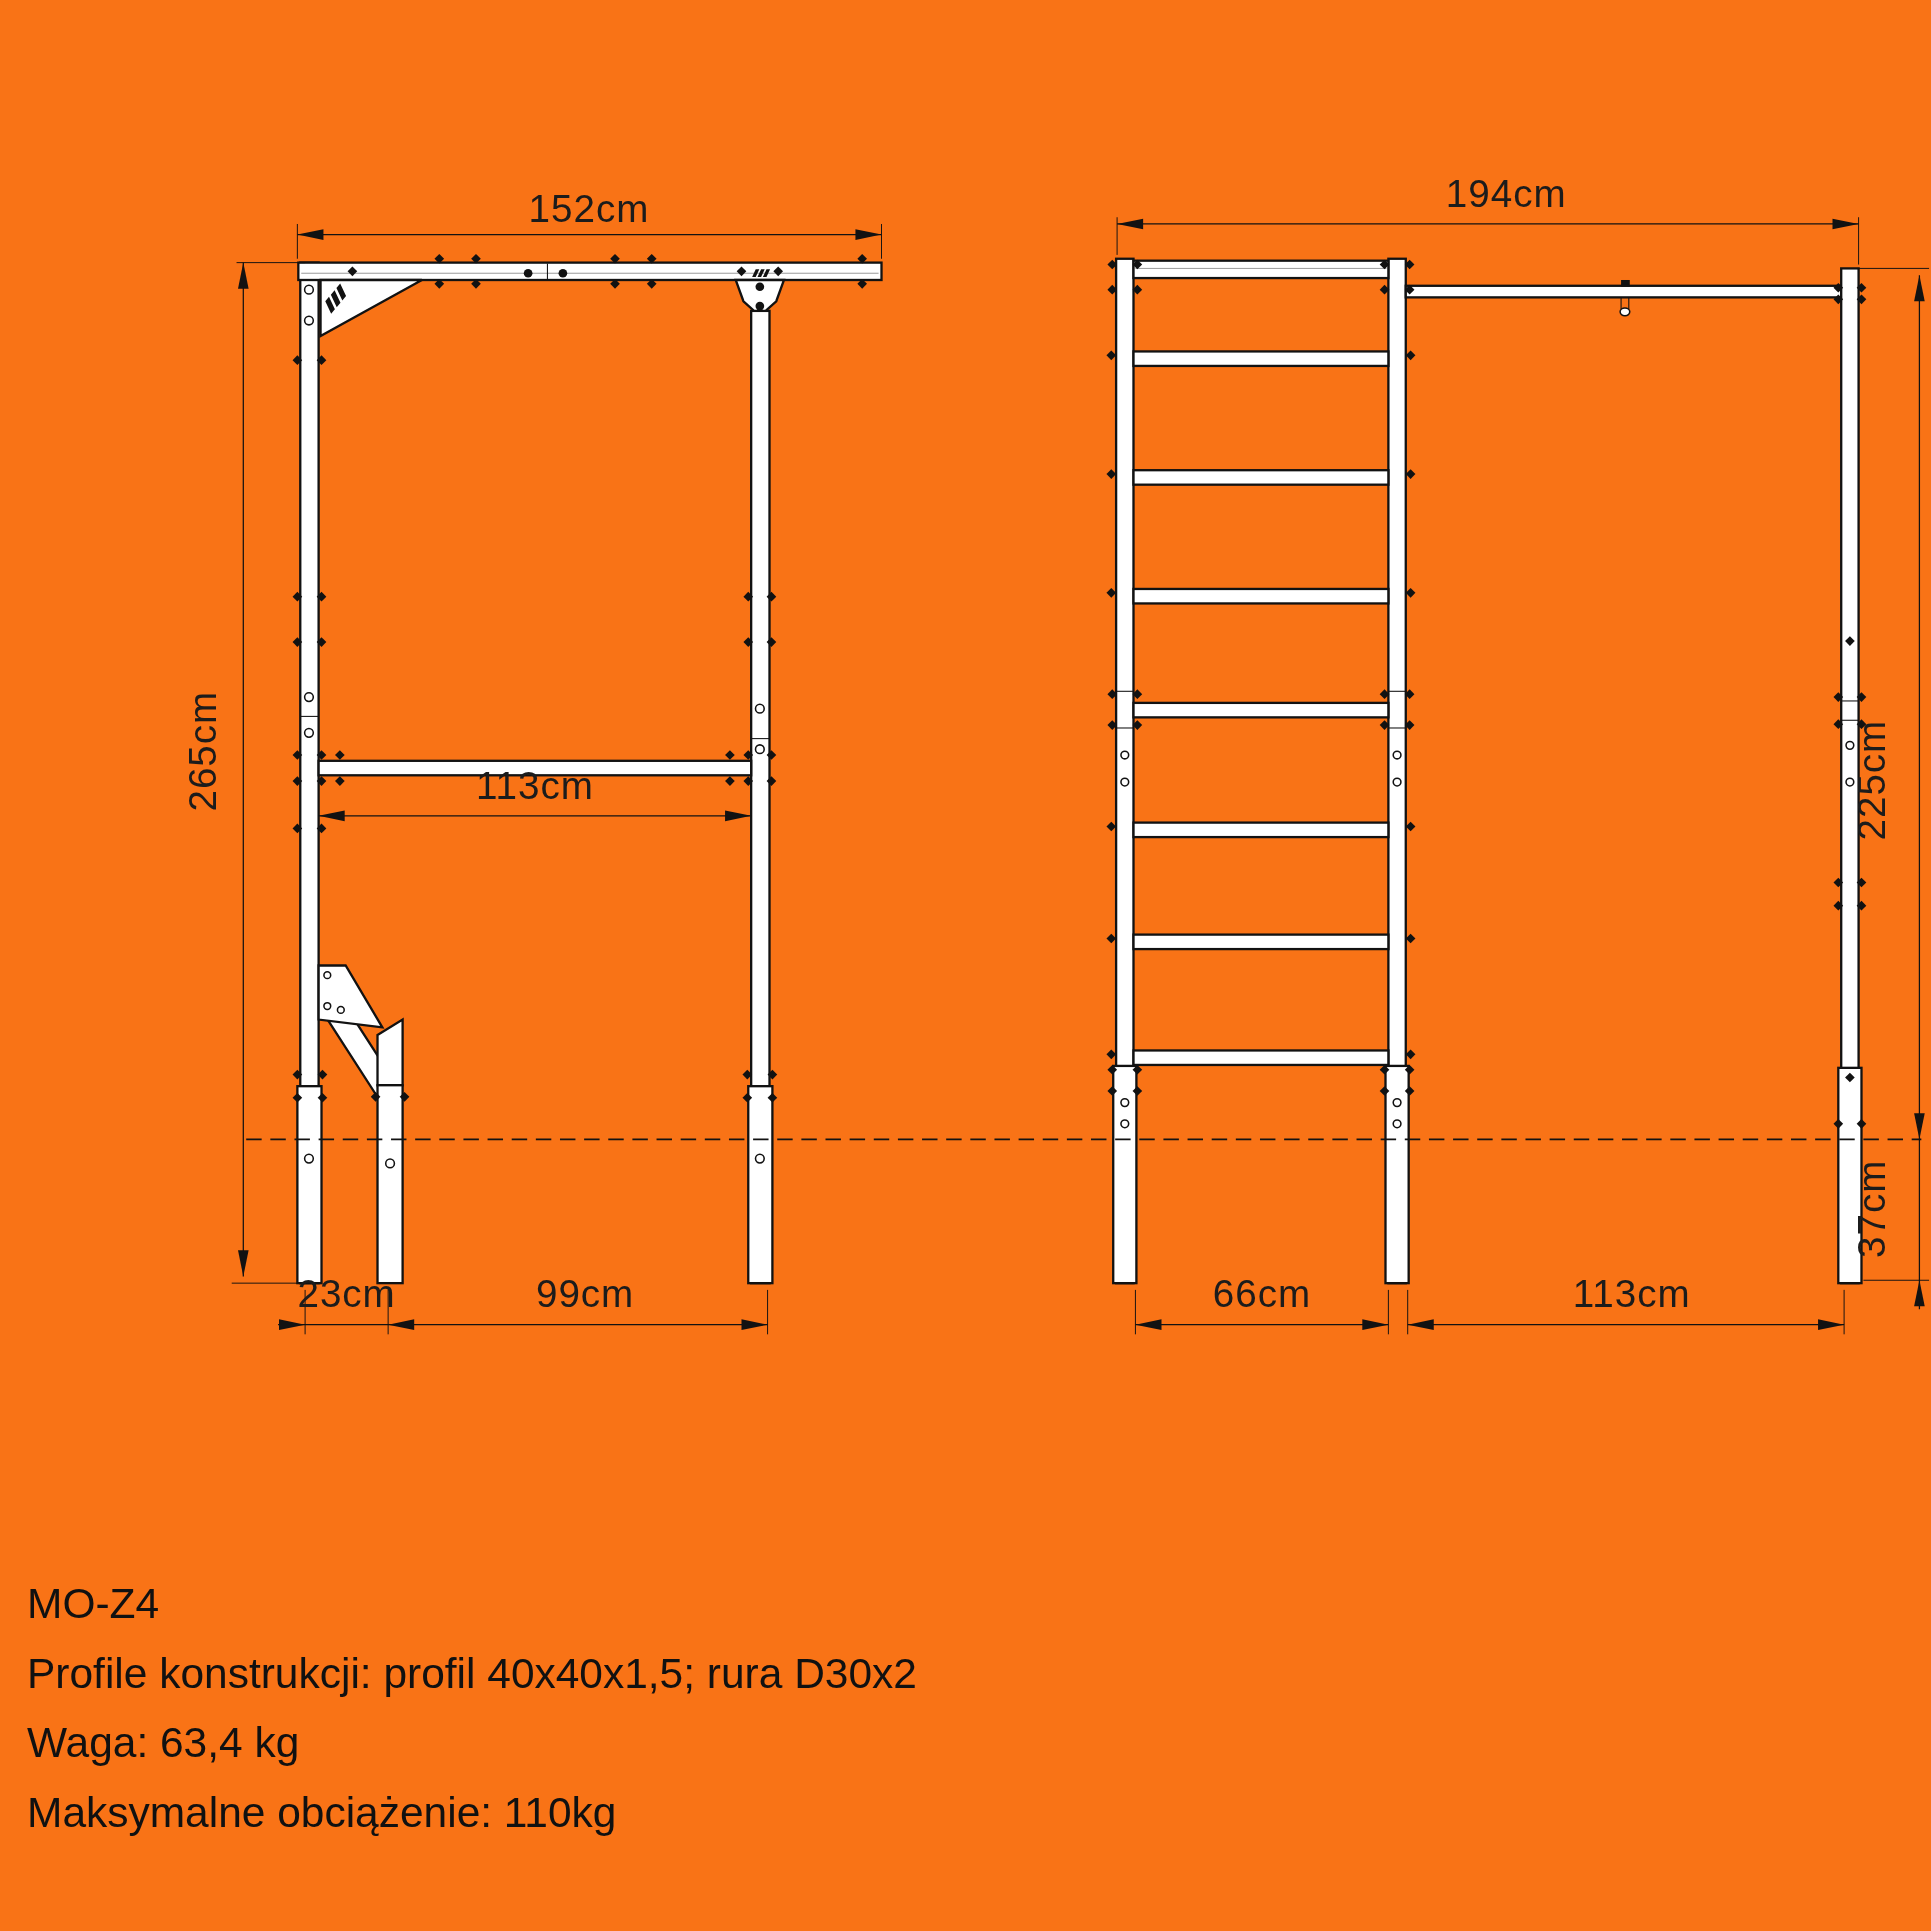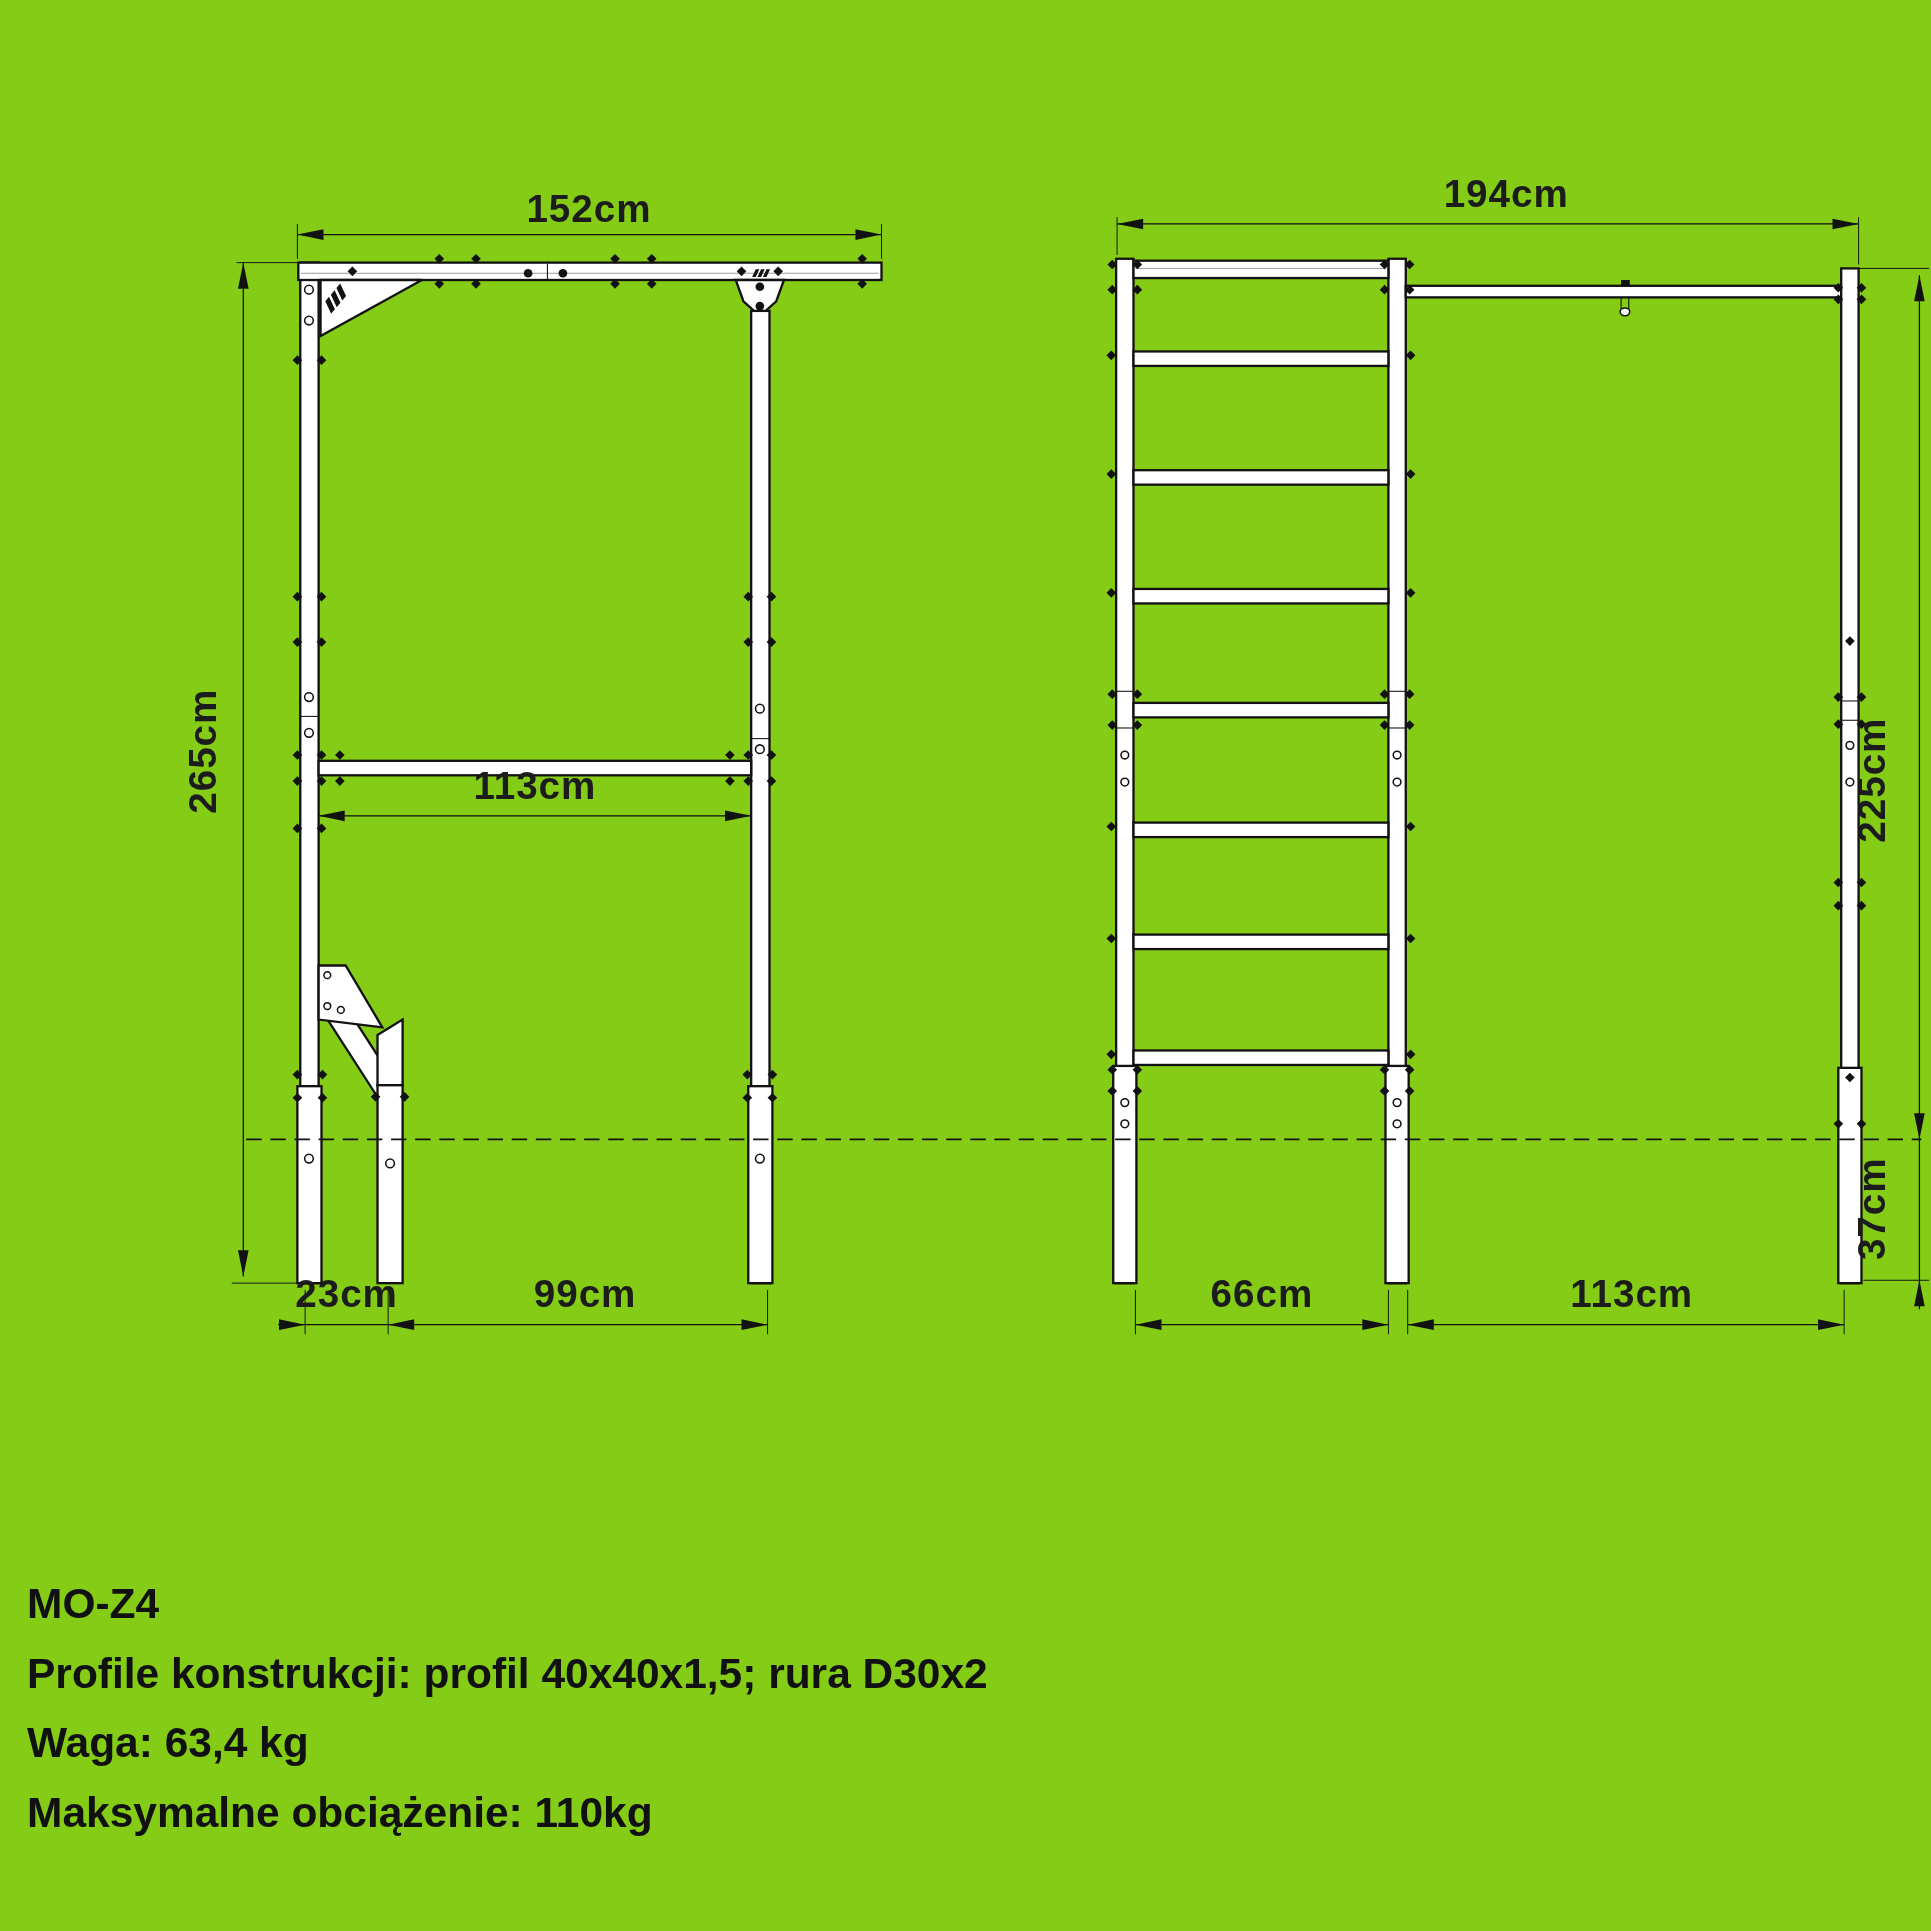--- a/index.html
+++ b/index.html
@@ -1,17 +1,17 @@
 <!DOCTYPE html>
 <html><head>
 <meta charset="utf-8">
 <style>
   html,body{margin:0;padding:0;background:#fff;}
-  #stage{position:relative;width:1931px;height:1931px;background:#84cc16;overflow:hidden;
-         font-family:"Liberation Sans", sans-serif;font-weight:bold;}
+  #stage{position:relative;width:1931px;height:1931px;background:#f97316;overflow:hidden;
+         font-family:"Liberation Sans", sans-serif;}
   svg{position:absolute;left:0;top:0;}
   .outline{fill:#ffffff;stroke:#121212;stroke-width:2.4px;}
   .dim{stroke:#121212;stroke-width:1.3px;fill:none;}
   .ext{stroke:#121212;stroke-width:1px;fill:none;}
   .seam{stroke:#121212;stroke-width:1.1px;fill:none;}
   .faint{stroke:#8a8a8a;stroke-width:0.9px;fill:none;}
   .bolt{fill:#121212;stroke:none;}
   .hole{fill:#ffffff;stroke:#121212;stroke-width:1.6px;}
   .dimlabel{font-family:"Liberation Sans", sans-serif;font-size:40px;fill:#1c1c1c;letter-spacing:1px;}
   .speclabel{font-family:"Liberation Sans", sans-serif;font-size:44px;fill:#111;letter-spacing:0px;}

